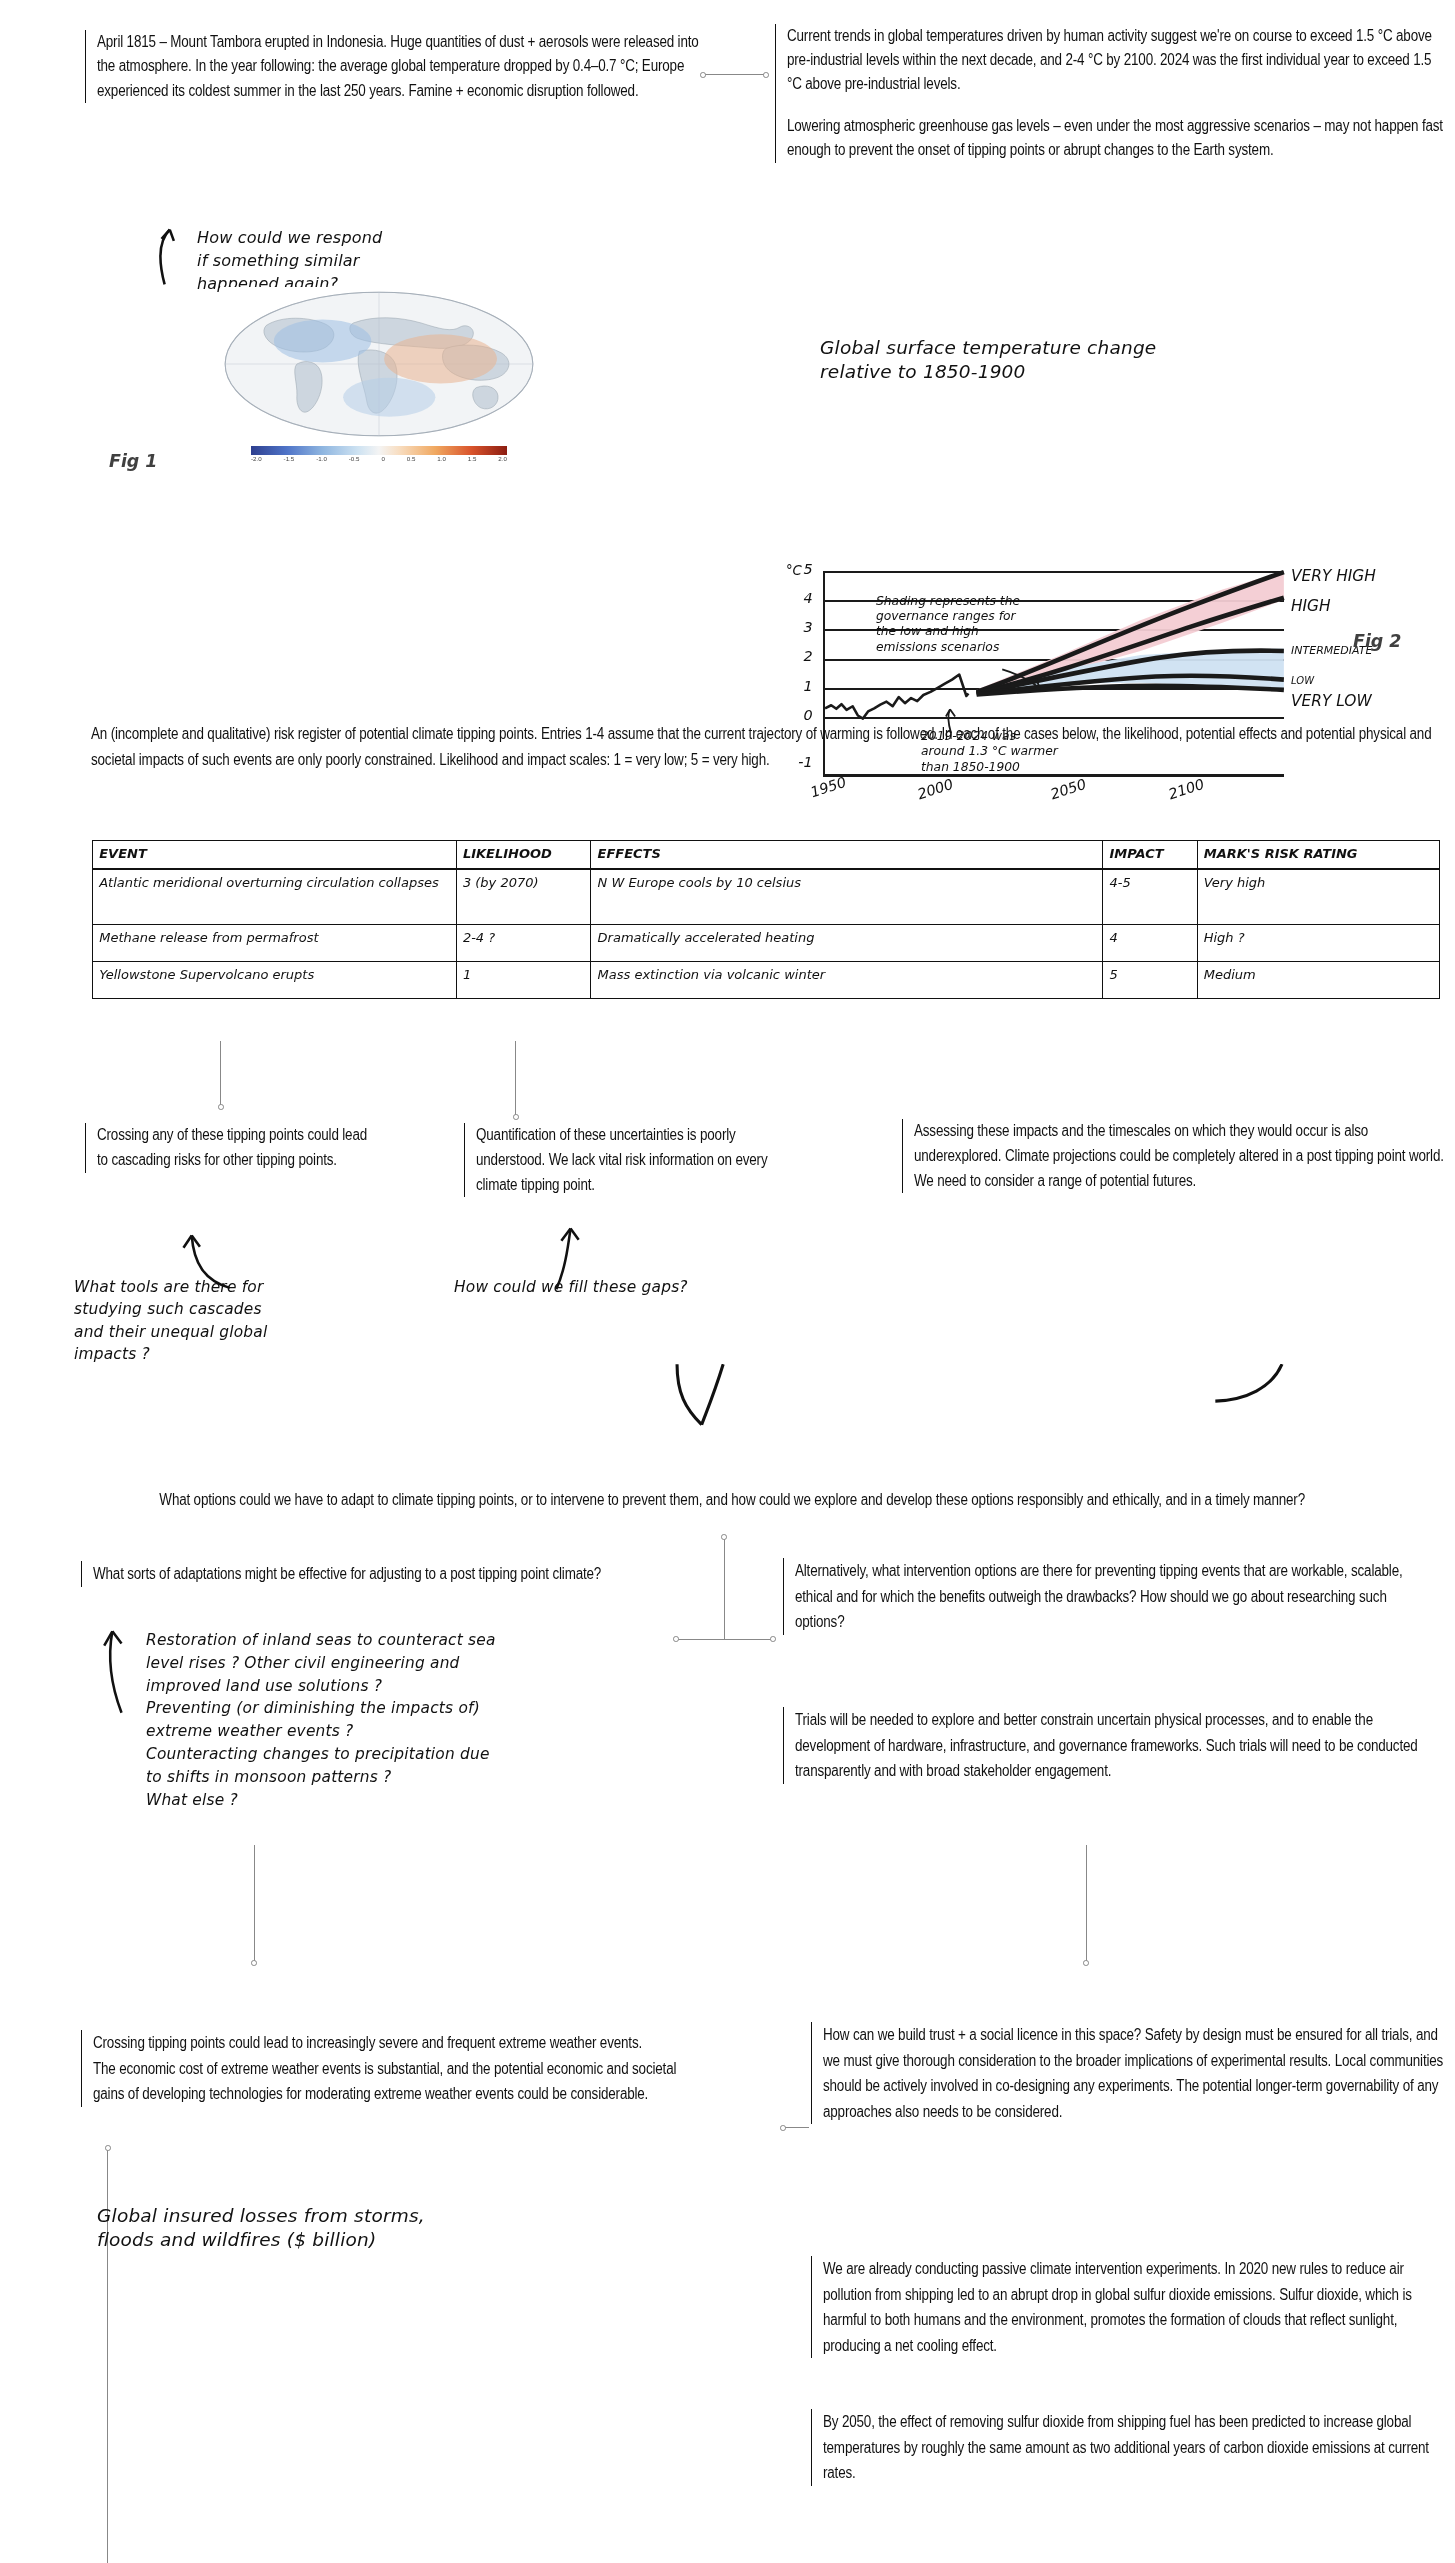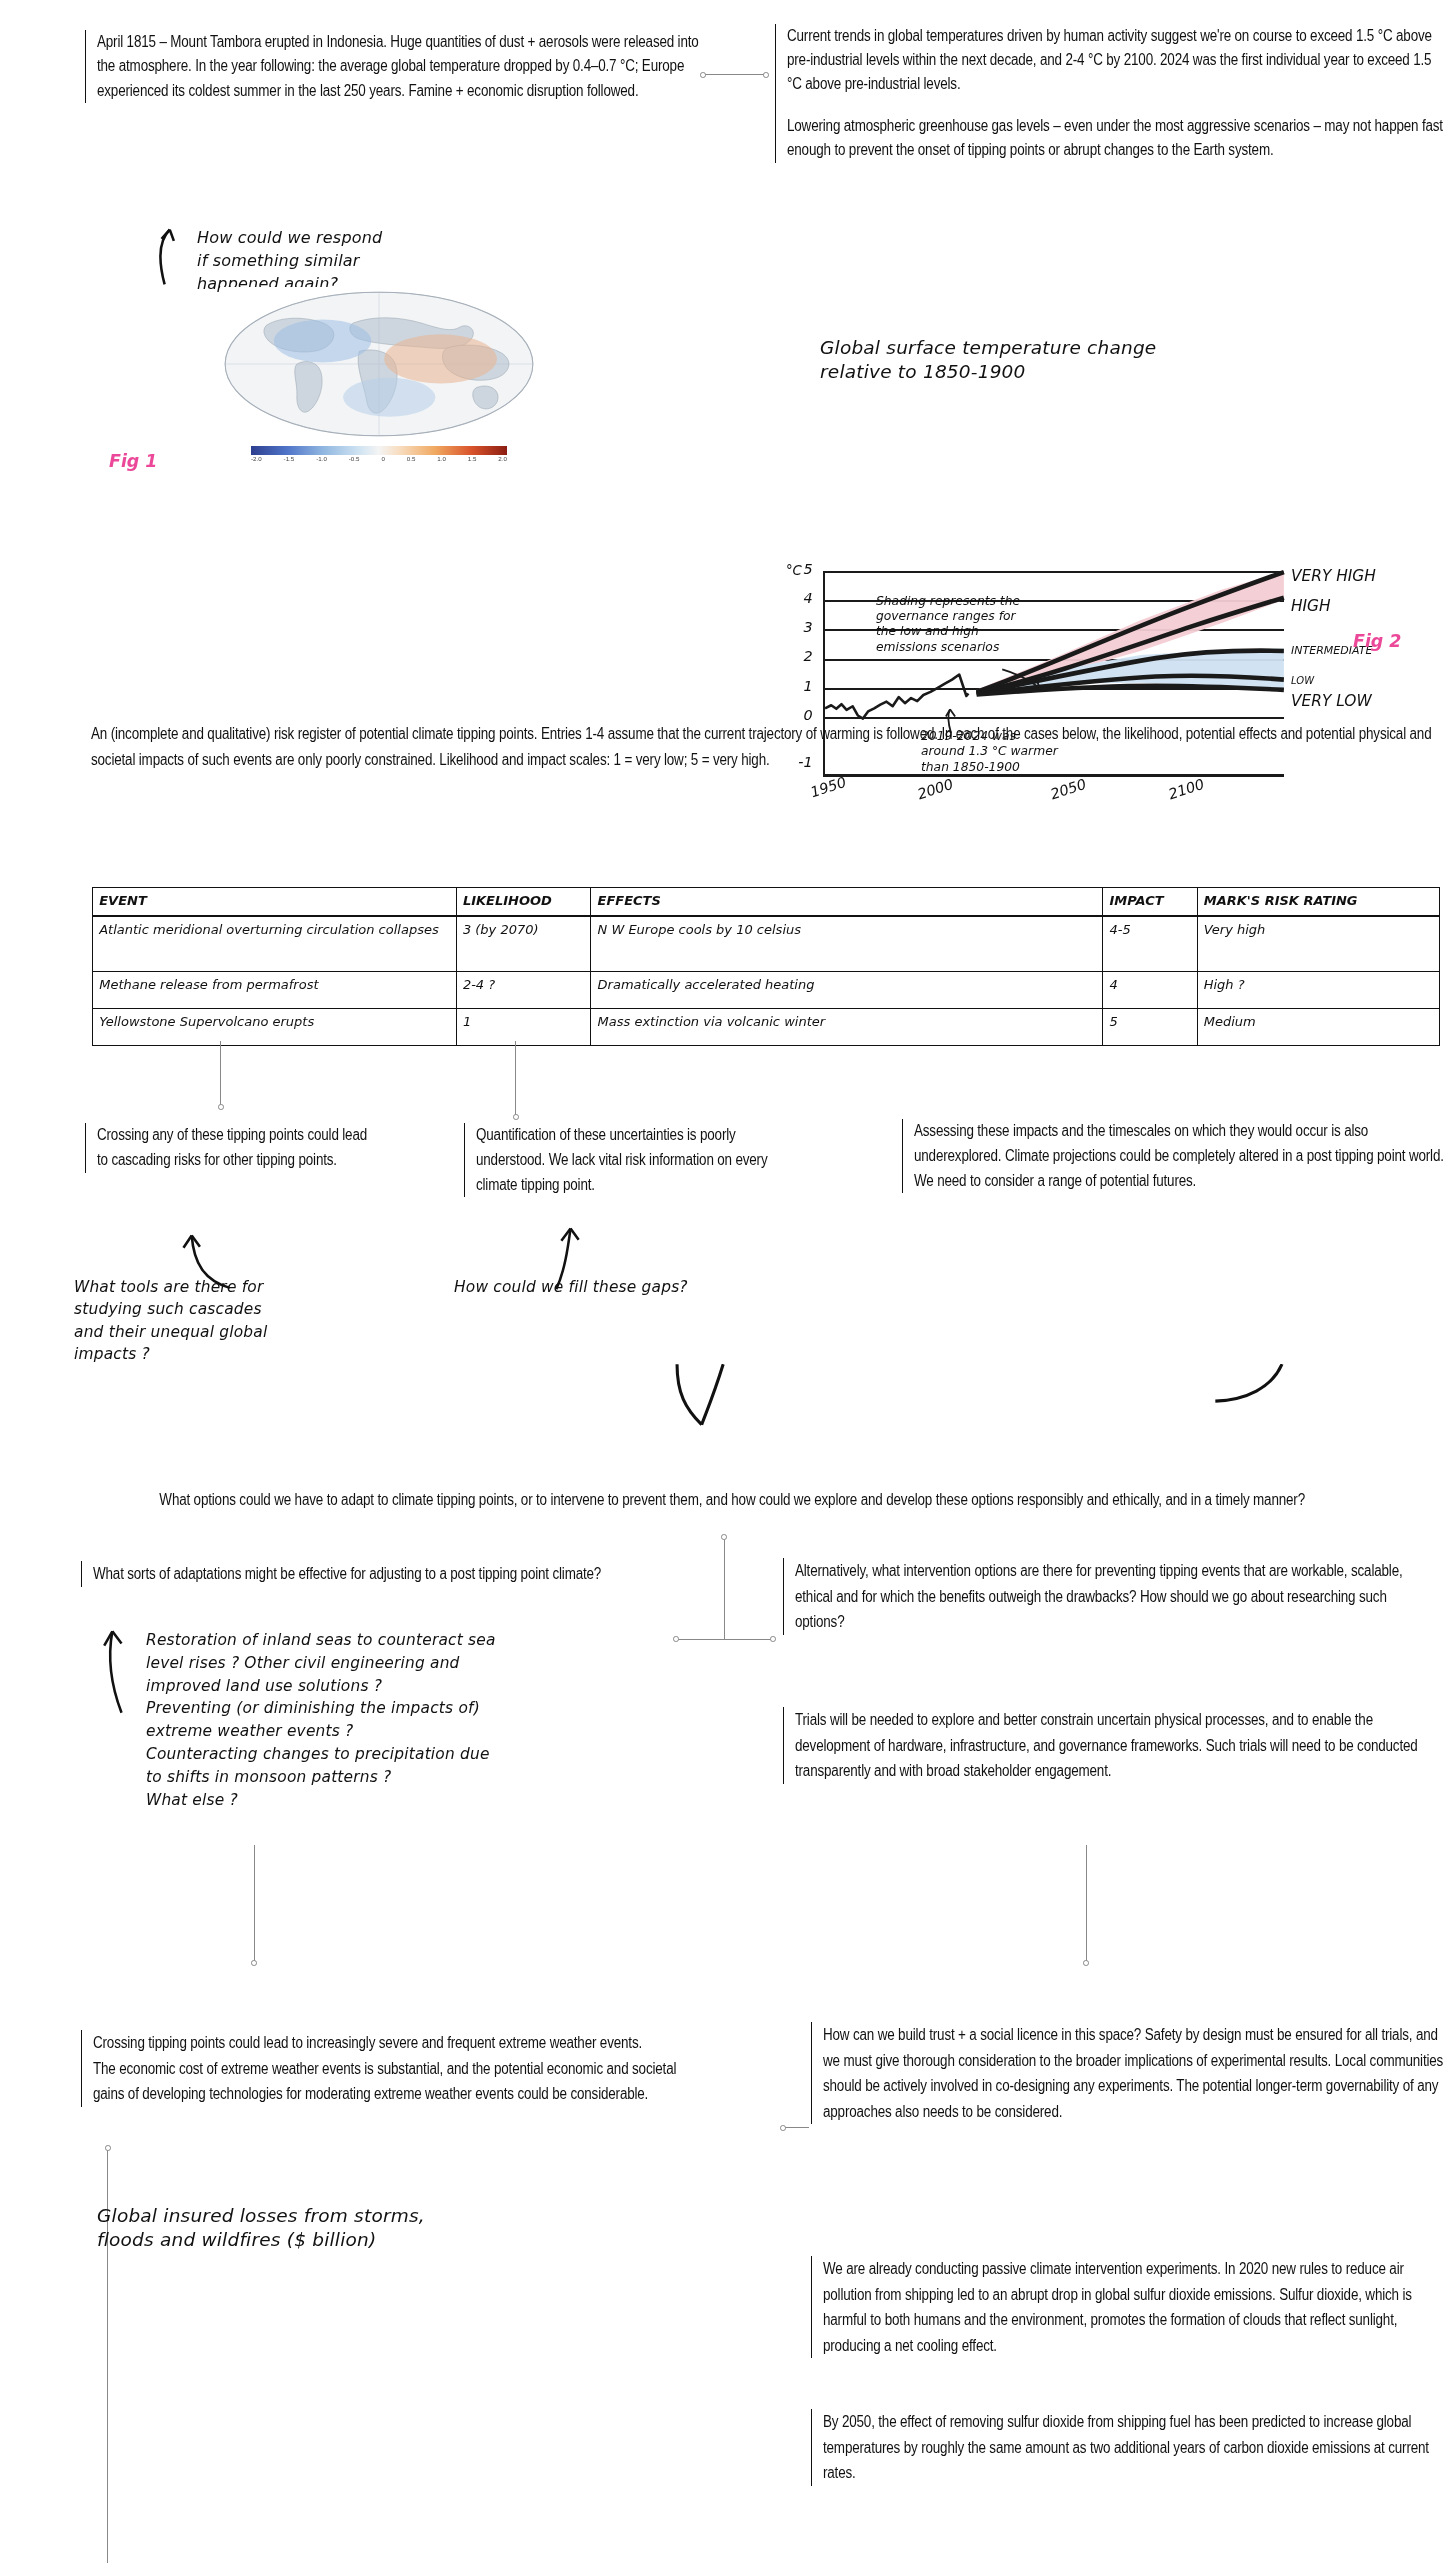--- a/index.html
+++ b/index.html
@@ -19,21 +19,21 @@
     font-family:"DejaVu Sans", sans-serif;
     font-style:italic;font-size:15.4px;line-height:1.45;color:#111;
     letter-spacing:0.2px;
   }
   .hand-b{
     font-family:"DejaVu Sans", sans-serif;
     font-style:italic;font-size:14px;line-height:1.35;color:#111;
   }
   .figlabel{
     font-family:"DejaVu Sans", sans-serif;font-style:italic;
-    font-size:17.4px;font-weight:bold;color:#ec4899;
+    font-size:17.4px;font-weight:bold;color:#404040;
   }
   .leftrule{border-left:1.5px solid #111;padding-left:11.3px;box-sizing:border-box;}
   
   .vline{background:#888;width:1px;}
   .hline{background:#888;height:1px;}
   .knob{width:5.6px;height:5.6px;border:1px solid #888;border-radius:50%;background:#fff;box-sizing:border-box;}
   
   table.risk{border-collapse:collapse;width:100%;table-layout:fixed;}
   table.risk th,table.risk td{
     border:1px solid #111;padding:5.1px 6.2px;vertical-align:top;
@@ -178,21 +178,21 @@
   <div class="hand-b" style="position:absolute;left:502px;top:27px;font-size:15.4px;">HIGH</div>
   <div class="hand-b" style="position:absolute;left:502px;top:75px;font-size:11px;">INTERMEDIATE</div>
   <div class="hand-b" style="position:absolute;left:502px;top:105px;font-size:10px;">LOW</div>
   <div class="hand-b" style="position:absolute;left:502px;top:122px;font-size:15.4px;">VERY LOW</div>
 </div>
 
 <div class="abs figlabel" style="left:1353px;top:631px;">Fig 2</div>
 
 <div class="abs body-txt" style="left:91px;top:721px;width:1615px;font-size:16px;line-height:1.62;">An (incomplete and qualitative) risk register of potential climate tipping points. Entries 1-4 assume that the current trajectory of warming is followed. In each of the cases below, the likelihood, potential effects and potential physical and societal impacts of such events are only poorly constrained. Likelihood and impact scales: 1 = very low; 5 = very high.</div>
 
-<div class="abs" style="left:92px;top:840px;width:1348px;margin-top:47px;">
+<div class="abs" style="left:92px;top:840px;width:1348px;">
   <table class="risk">
     <colgroup>
       <col style="width:27%">
         <col style="width:10%">
         <col style="width:38%">
         <col style="width:7%">
         <col style="width:18%">
     </colgroup>
     <thead>
       <tr>

